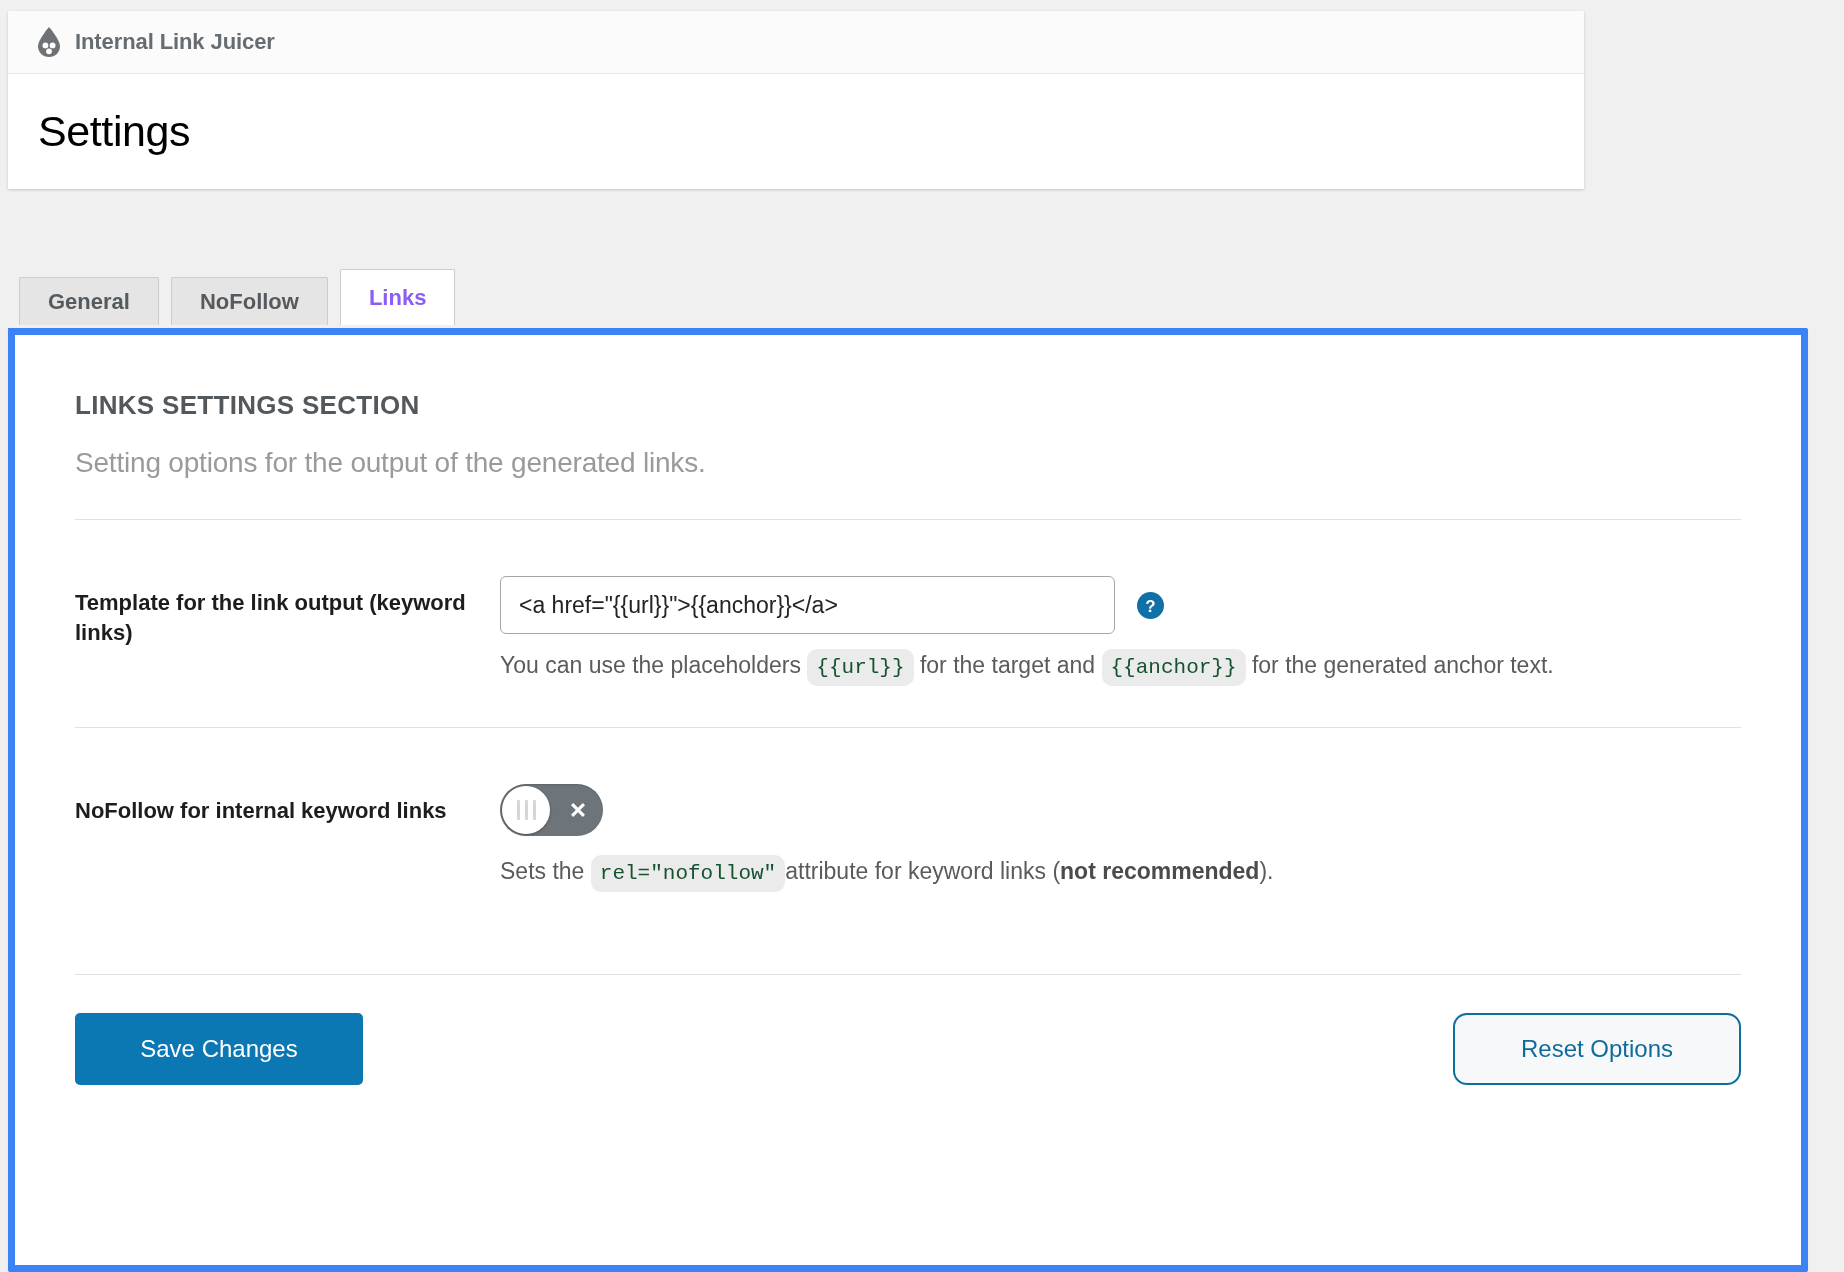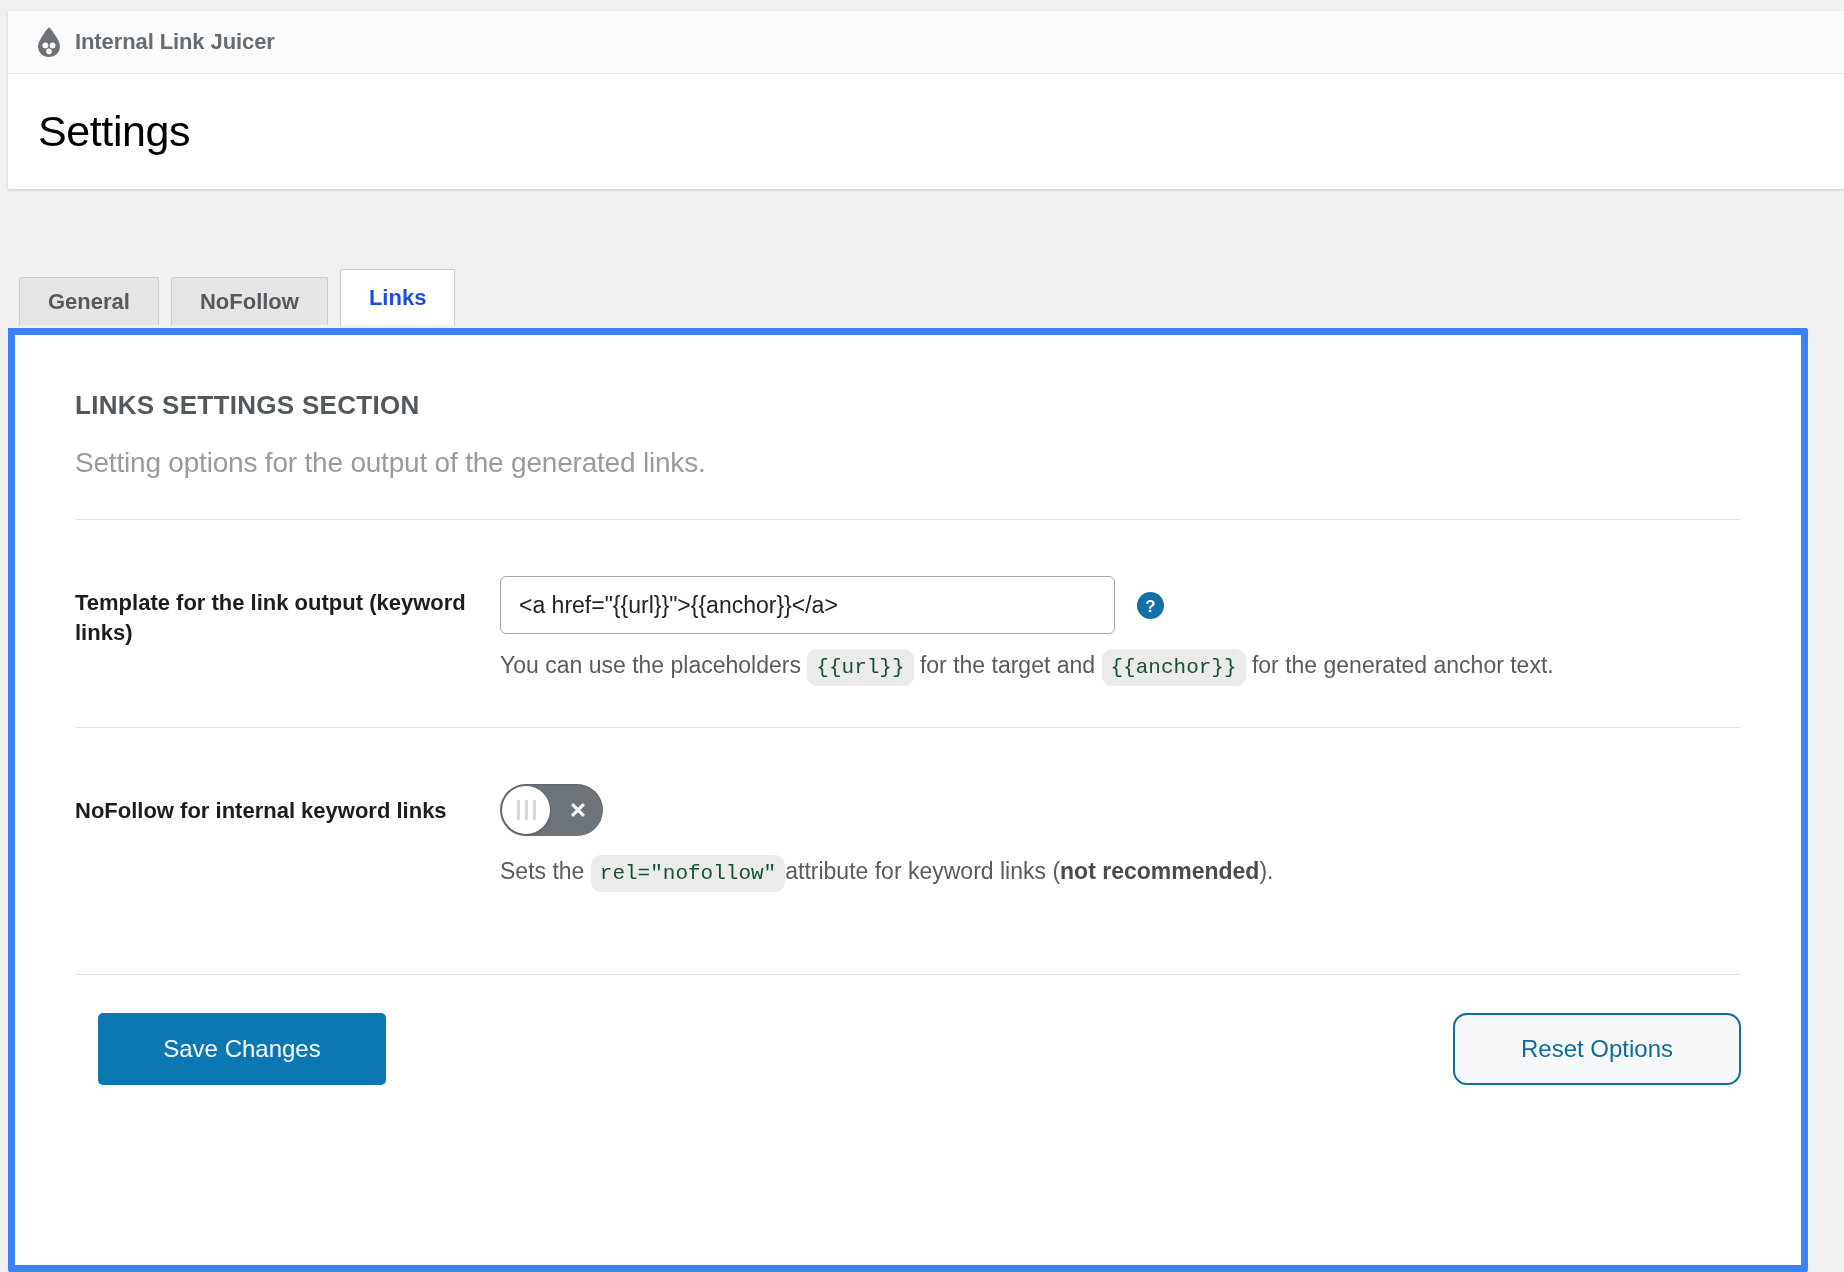--- a/index.html
+++ b/index.html
@@ -14,21 +14,21 @@
     width: 1844px;
     height: 1272px;
     overflow: hidden;
   }
 
   
   .top-card {
     position: absolute;
     left: 8px;
     top: 11px;
-    width: 1836px;
+    width: 1576px;
     background: #ffffff;
     box-shadow: 0 1px 3px rgba(0,0,0,0.18);
     border-radius: 1px;
   }
   .brandbar {
     height: 63px;
     background: #fbfbfb;
     border-bottom: 1px solid #e6e6e6;
     display: flex;
     align-items: center;
@@ -82,21 +82,21 @@
     font-size: 22px;
     color: #555a5e;
     font-weight: bold;
     margin-right: 12px;
     border-radius: 2px 2px 0 0;
     cursor: pointer;
     position: relative;
   }
   .tab.active {
     background: #ffffff;
-    color: #1d4ed8;
+    color: #8b5cf6;
     border-color: #ccc;
     height: 56px;
     z-index: 4;
   }
 
   
   .panel {
     position: absolute;
     left: 8px;
     top: 328px;
@@ -244,21 +244,20 @@
     background: #0b77b3;
     color: #ffffff;
     font-size: 24px;
     font-family: "Liberation Sans", sans-serif;
     border: none;
     border-radius: 5px;
     padding: 2px 38px;
     height: 72px;
     cursor: pointer;
     min-width: 288px;
-    margin-left: 23px;
   }
   .btn-secondary {
     background: #f6f8f9;
     color: #116a9c;
     font-size: 24px;
     font-family: "Liberation Sans", sans-serif;
     border: 2px solid #0e6f9f;
     border-radius: 14px;
     padding: 0 38px;
     height: 72px;

